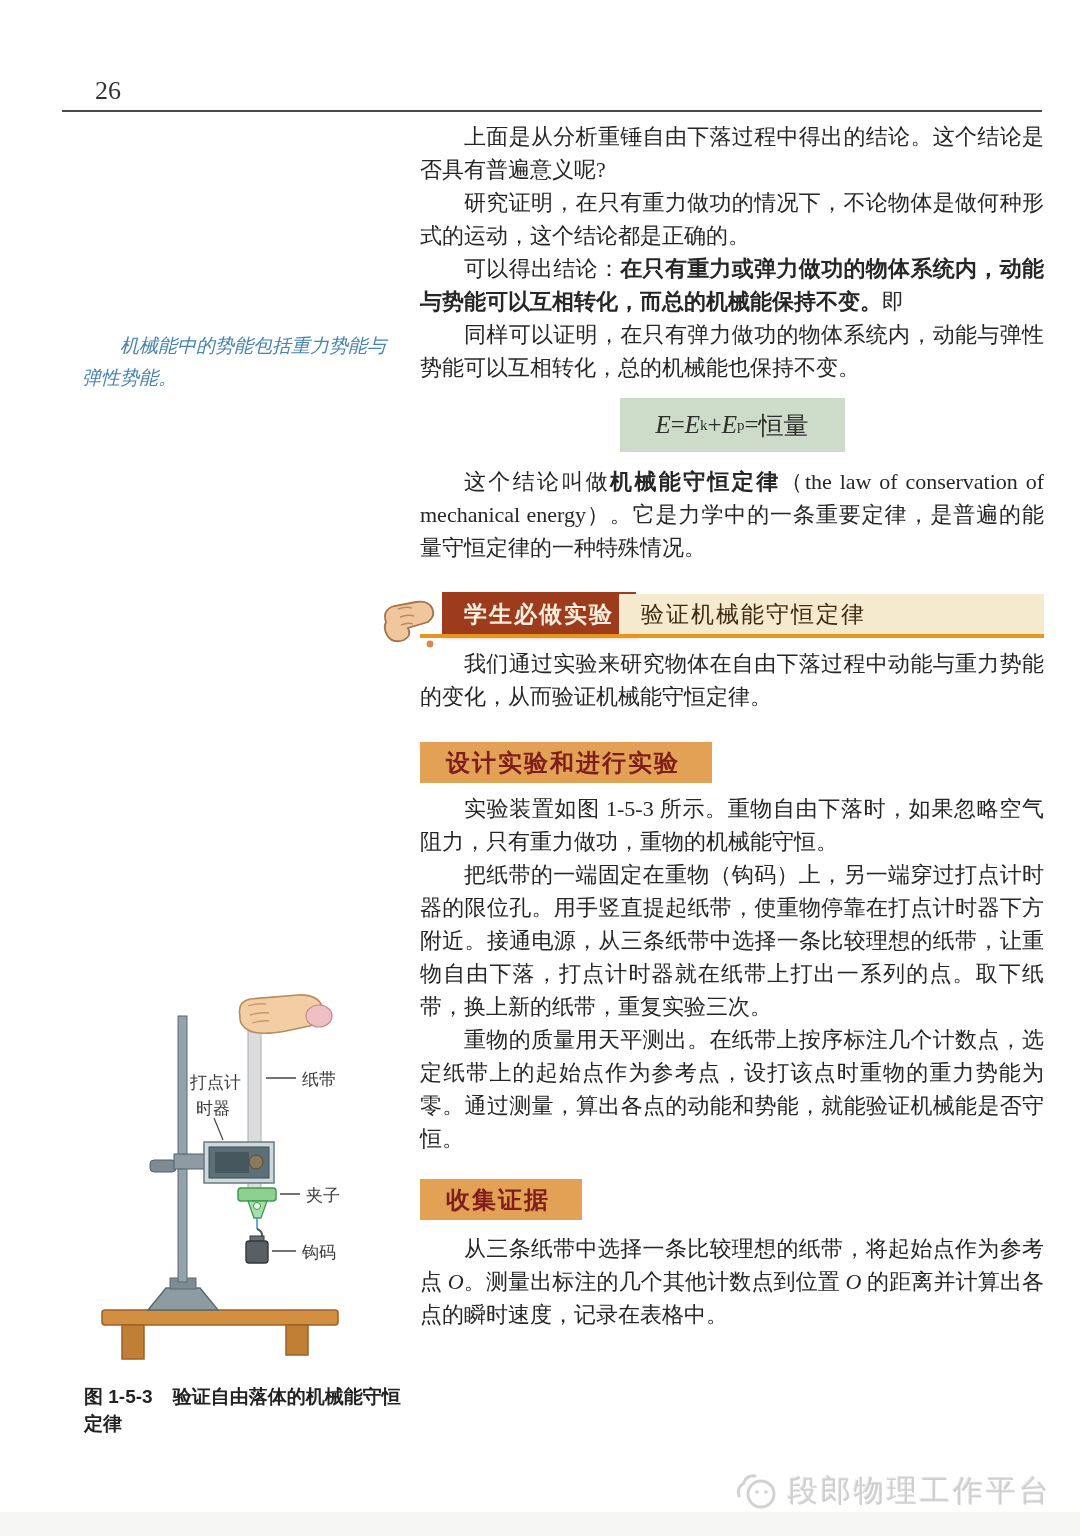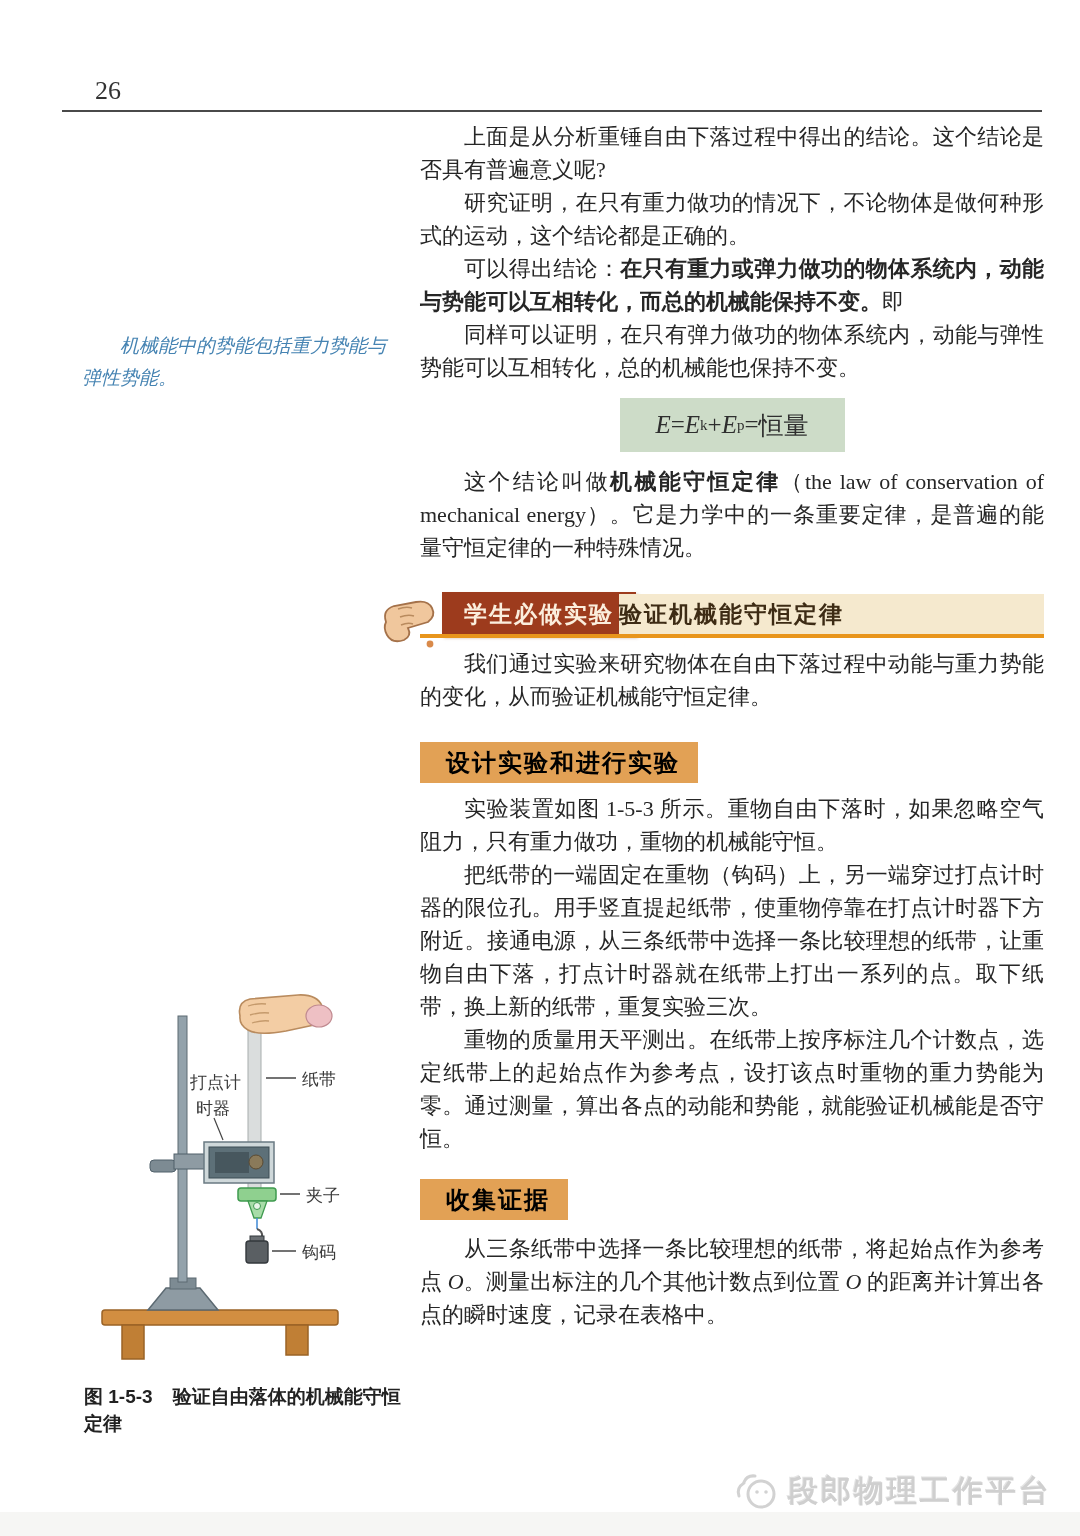--- a/index.html
+++ b/index.html
@@ -40,53 +40,53 @@
   .exp-banner .orange-rule { position:absolute; left:0; right:0; bottom:1px; height:4px; background:#e8951c; }
   .exp-tag {
     position:absolute; left:5px; top:0; width:194px; height:44px; background:#9d3b1d;
     color:#fbeedd; font-family:"Liberation Sans","DejaVu Sans",sans-serif; font-weight:700;
     font-size:23px; display:flex; align-items:center; justify-content:center; letter-spacing:2px;
     box-shadow:2px 2px 3px rgba(120,60,20,.35);
     margin-left:17px;
   }
   .exp-title-strip {
     position:absolute; left:199px; right:0; top:2px; height:40px; background:#f5e9ce;
-    display:flex; align-items:center; 
-    color:#3d2b14; font-family:"Liberation Sans","DejaVu Sans",sans-serif; font-weight:700;
+    display:flex; align-items:center; padding-left:22px;
+    color:#3d2b14; font-family:"Liberation Sans","DejaVu Sans",sans-serif; font-weight:400;
     font-size:23px; letter-spacing:2px;
   }
   .hand-icon { position:absolute; left:-42px; top:4px; }
 
   .p-after-banner { margin-top:8px; }
 
   
   .section-head {
     margin-top:29px; height:41px; width:fit-content; background:#e2a155;
-    color:#000000; font-family:"Liberation Sans","DejaVu Sans",sans-serif; font-weight:700;
-    font-size:24px; letter-spacing:2px; display:flex; align-items:center; padding:0 18px 0 26px;
+    color:#7f1d1d; font-family:"Liberation Sans","DejaVu Sans",sans-serif; font-weight:700;
+    font-size:24px; letter-spacing:2px; display:flex; align-items:center; padding:0 32px 0 26px;
   }
   .section-head.collect { margin-top:24px; }
   .p-after-head { margin-top:9px; }
   .p-follow { margin-top:0; }
   .p-last { margin-top:12px; }
 
   
   .figure-wrap { position:absolute; left:90px; top:992px; width:312px; height:368px; }
   .fig-label { font-size:17px; fill:#3a3a3a; font-family:"Liberation Serif","DejaVu Serif",serif; }
   .fig-caption {
     position:absolute; left:84px; top:1383px; width:330px;
     font-family:"Liberation Sans","DejaVu Sans",sans-serif; font-weight:700;
     font-size:19px; line-height:27px; color:#222;
   }
   .fig-caption .cap-prefix { margin-right:20px; }
 
   
   .watermark {
     position:absolute; right:28px; top:1470px; display:flex; align-items:center; gap:8px;
-    color:#cfcfcf; font-family:"Liberation Sans","DejaVu Sans",sans-serif; font-weight:700;
+    color:#cfcfcf; font-family:"Liberation Sans","DejaVu Sans",sans-serif; font-weight:400;
     font-size:30px; letter-spacing:3px; text-shadow:1px 1px 0 #ffffff, -1px -1px 0 #e4e4e4;
   }
 </style>
 </head>
 <body>
 
 <div class="page">
 
   <div class="page-number">26</div>
   <div class="header-rule"></div>

